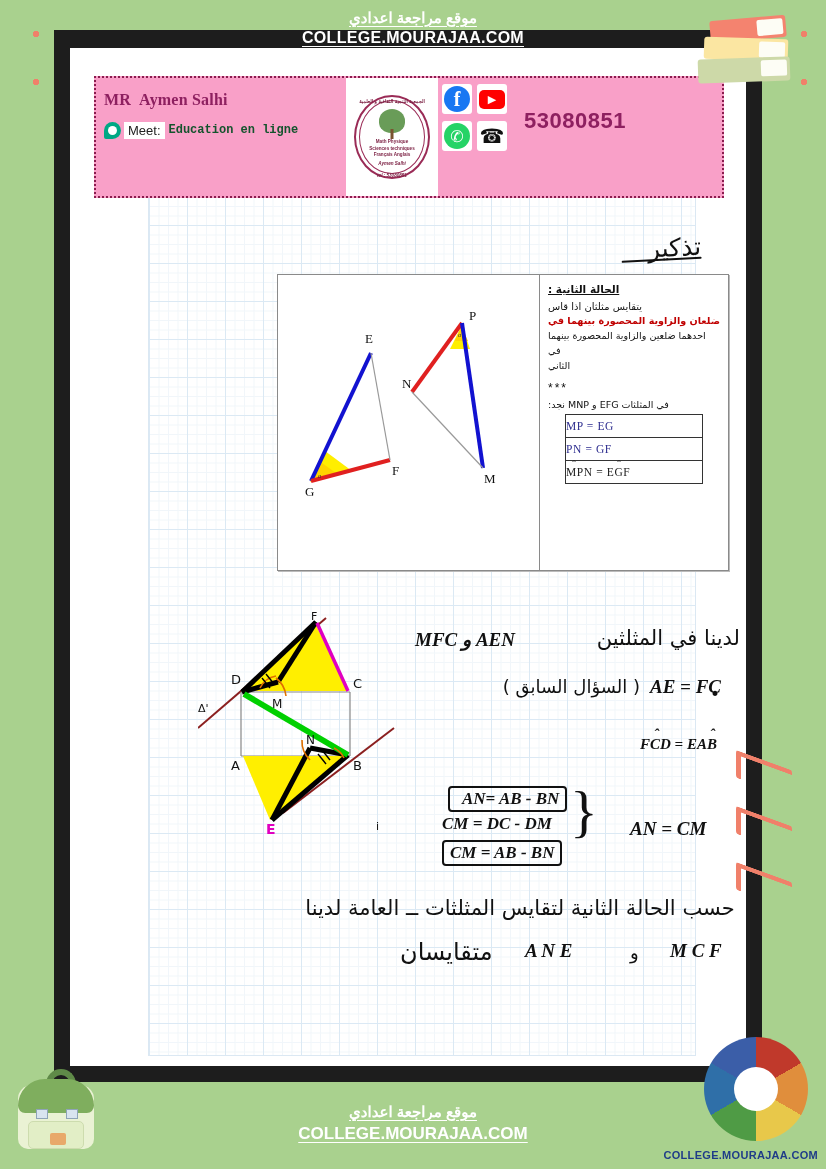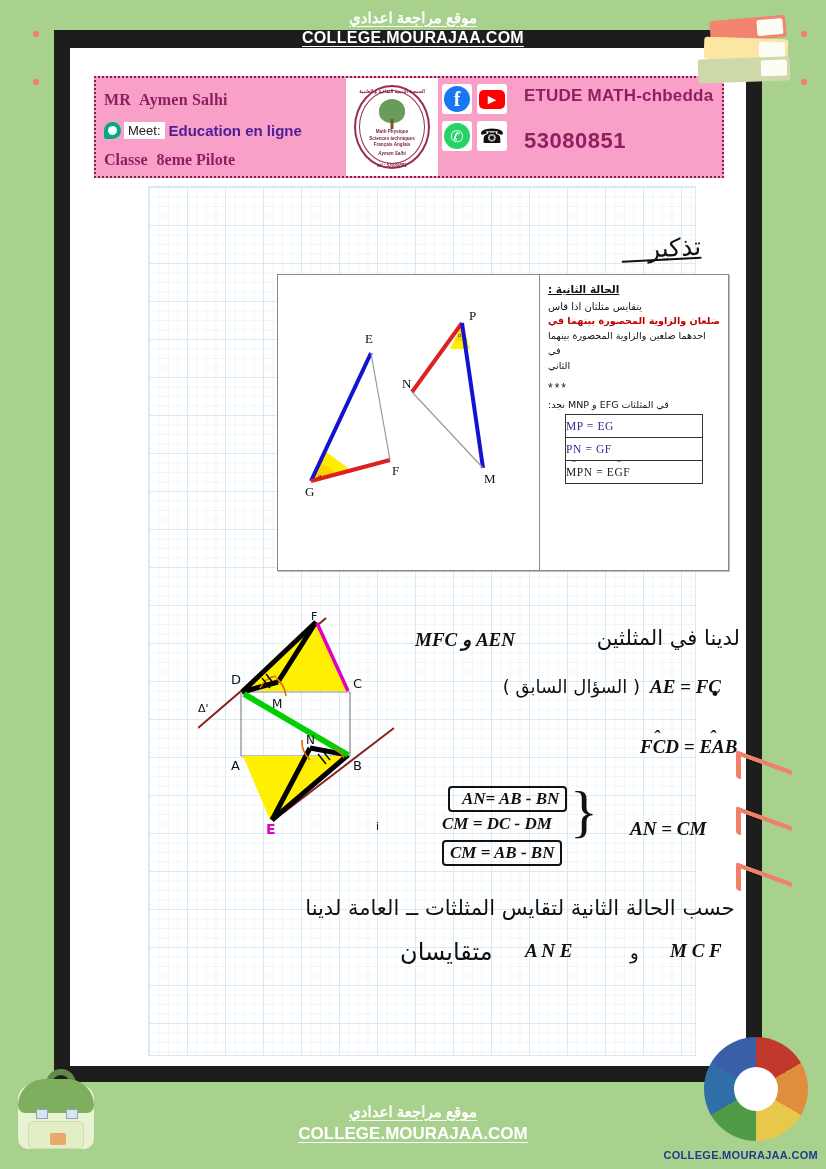--- a/index.html
+++ b/index.html
@@ -44,21 +44,21 @@
     position: absolute; left: 54px; top: 30px; width: 708px; height: 1052px;
     background: #1d1d1d; z-index: 4;
   }
   .sheet {
     position: absolute; left: 16px; top: 18px; right: 16px; bottom: 16px;
     background: #ffffff; overflow: hidden;
   }
 
   
   .hdr {
-    position: absolute; left: 24px; top: 28px; width: 630px; height: 102px;
+    position: absolute; left: 24px; top: 28px; width: 630px; height: 122px;
     background: #f9a0c8;
     border: 2px dotted #8b1c4e;
     display: flex; align-items: stretch; z-index: 3;
   }
   .hdr-left { width: 250px; padding: 7px 0 0 8px; }
   .hdr-line { display: flex; align-items: center; height: 30px; }
   .hdr-teacher {
     color: #8e2060; font-size: 16px; font-weight: bold;
     font-family: "Liberation Serif", serif; letter-spacing: .2px;
   }
@@ -67,22 +67,22 @@
     padding: 1px 4px; margin-right: 4px; display:inline-block;
   }
   .meet-pin {
     width: 17px; height: 17px; background: #00a884; border-radius: 50% 50% 50% 2px;
     display:inline-block; margin-right:3px; position:relative;
   }
   .meet-pin::after{
     content:""; position:absolute; left:4px; top:4px; width:9px; height:9px;
     background:#fff; border-radius:50%;
   }
-  .hdr-meettext { color:#4c1d95; font-size:15px; font-weight:bold;
-    font-family:Liberation Sans, sans-serif;}
+  .hdr-meettext { color:#14532d; font-size:12px; font-weight:bold;
+    font-family:Liberation Mono, monospace;}
   .hdr-classe { color:#8e2060; font-size:16px; font-weight:bold;
     font-family:"Liberation Serif", serif; }
 
   
   .stamp-wrap {
     width: 92px; background:#fff; display:flex; align-items:center; justify-content:center;
   }
   .stamp {
     width: 80px; height: 88px; position: relative;
   }
@@ -318,24 +318,20 @@
     <div class="hdr">
       <div class="hdr-left">
         <div class="hdr-line">
           <span class="hdr-teacher">MR</span>
           <span class="hdr-teacher" style="margin-left:8px">Aymen Salhi</span>
         </div>
         <div class="hdr-line">
           <span class="meet-pin"></span>
           <span class="meet-badge">Meet:</span>
           <span class="hdr-meettext">Education en ligne</span>
-        </div>
-        <div class="hdr-line">
-          <span class="hdr-classe">Classe</span>
-          <span class="hdr-classe" style="margin-left:9px">8eme Pilote</span>
         </div>
       </div>
 
       <div class="stamp-wrap">
         <div class="stamp">
           <div class="ring"></div>
             <div class="ring2"></div>
           <div class="stop">الجمعية التنمية الثقافية و العلمية</div>
           <div class="tree"></div>
             <div class="trunk"></div>
@@ -364,21 +360,20 @@
           <div class="soc-row">
             <div class="soc">
                 <div class="wa">✆</div>
               </div>
             <div class="soc">
                 <div class="ph">☎</div>
               </div>
           </div>
         </div>
         <div class="brand-col">
-          <div class="brand-name">ETUDE MATH-chbedda</div>
           <div class="brand-phone">53080851</div>
         </div>
       </div>
     </div>
 
     <div class="hw-title">
       <span>تذكير</span>
       <span class="underline"></span>
     </div>
 
@@ -484,21 +479,21 @@
 
     <div class="hw hw-ar" style="left:330px; top:578px; width:340px; text-align:right; font-size:21px;">
       <span>لدينا في المثلثين</span>
     </div>
     <div class="hw hw-lt" style="left:345px; top:580px; font-size:19px;">MFC  و  AEN</div>
 
     <div class="hw" style="left:640px; top:636px; font-size:17px;">•</div>
     <div class="hw hw-lt" style="left:580px; top:628px; font-size:19px;">AE = FC</div>
     <div class="hw hw-ar" style="left:360px; top:628px; width:210px; text-align:right; font-size:18px;">( السؤال السابق )</div>
 
-    <div class="hw hw-lt" style="left:570px; top:688px; font-size:19px;font-style:italic;">
+    <div class="hw hw-lt" style="left:570px; top:688px; font-size:15px;font-style:italic;">
       <span style="position:relative">
         <span style="position:absolute;left:16px;top:-10px;">̂</span>
         <span style="position:absolute;left:72px;top:-10px;">̂</span>
         <span>FCD = EAB</span>
       </span>
     </div>
 
     <div class="hw hw-lt boxed" style="left:378px; top:738px; font-size:17px;padding-left:12px;">AN= AB - BN</div>
     <div class="hw hw-lt" style="left:372px; top:766px; font-size:17px;">CM = DC - DM</div>
     <div class="hw hw-lt boxed" style="left:372px; top:792px; font-size:17px;">CM = AB - BN</div>

